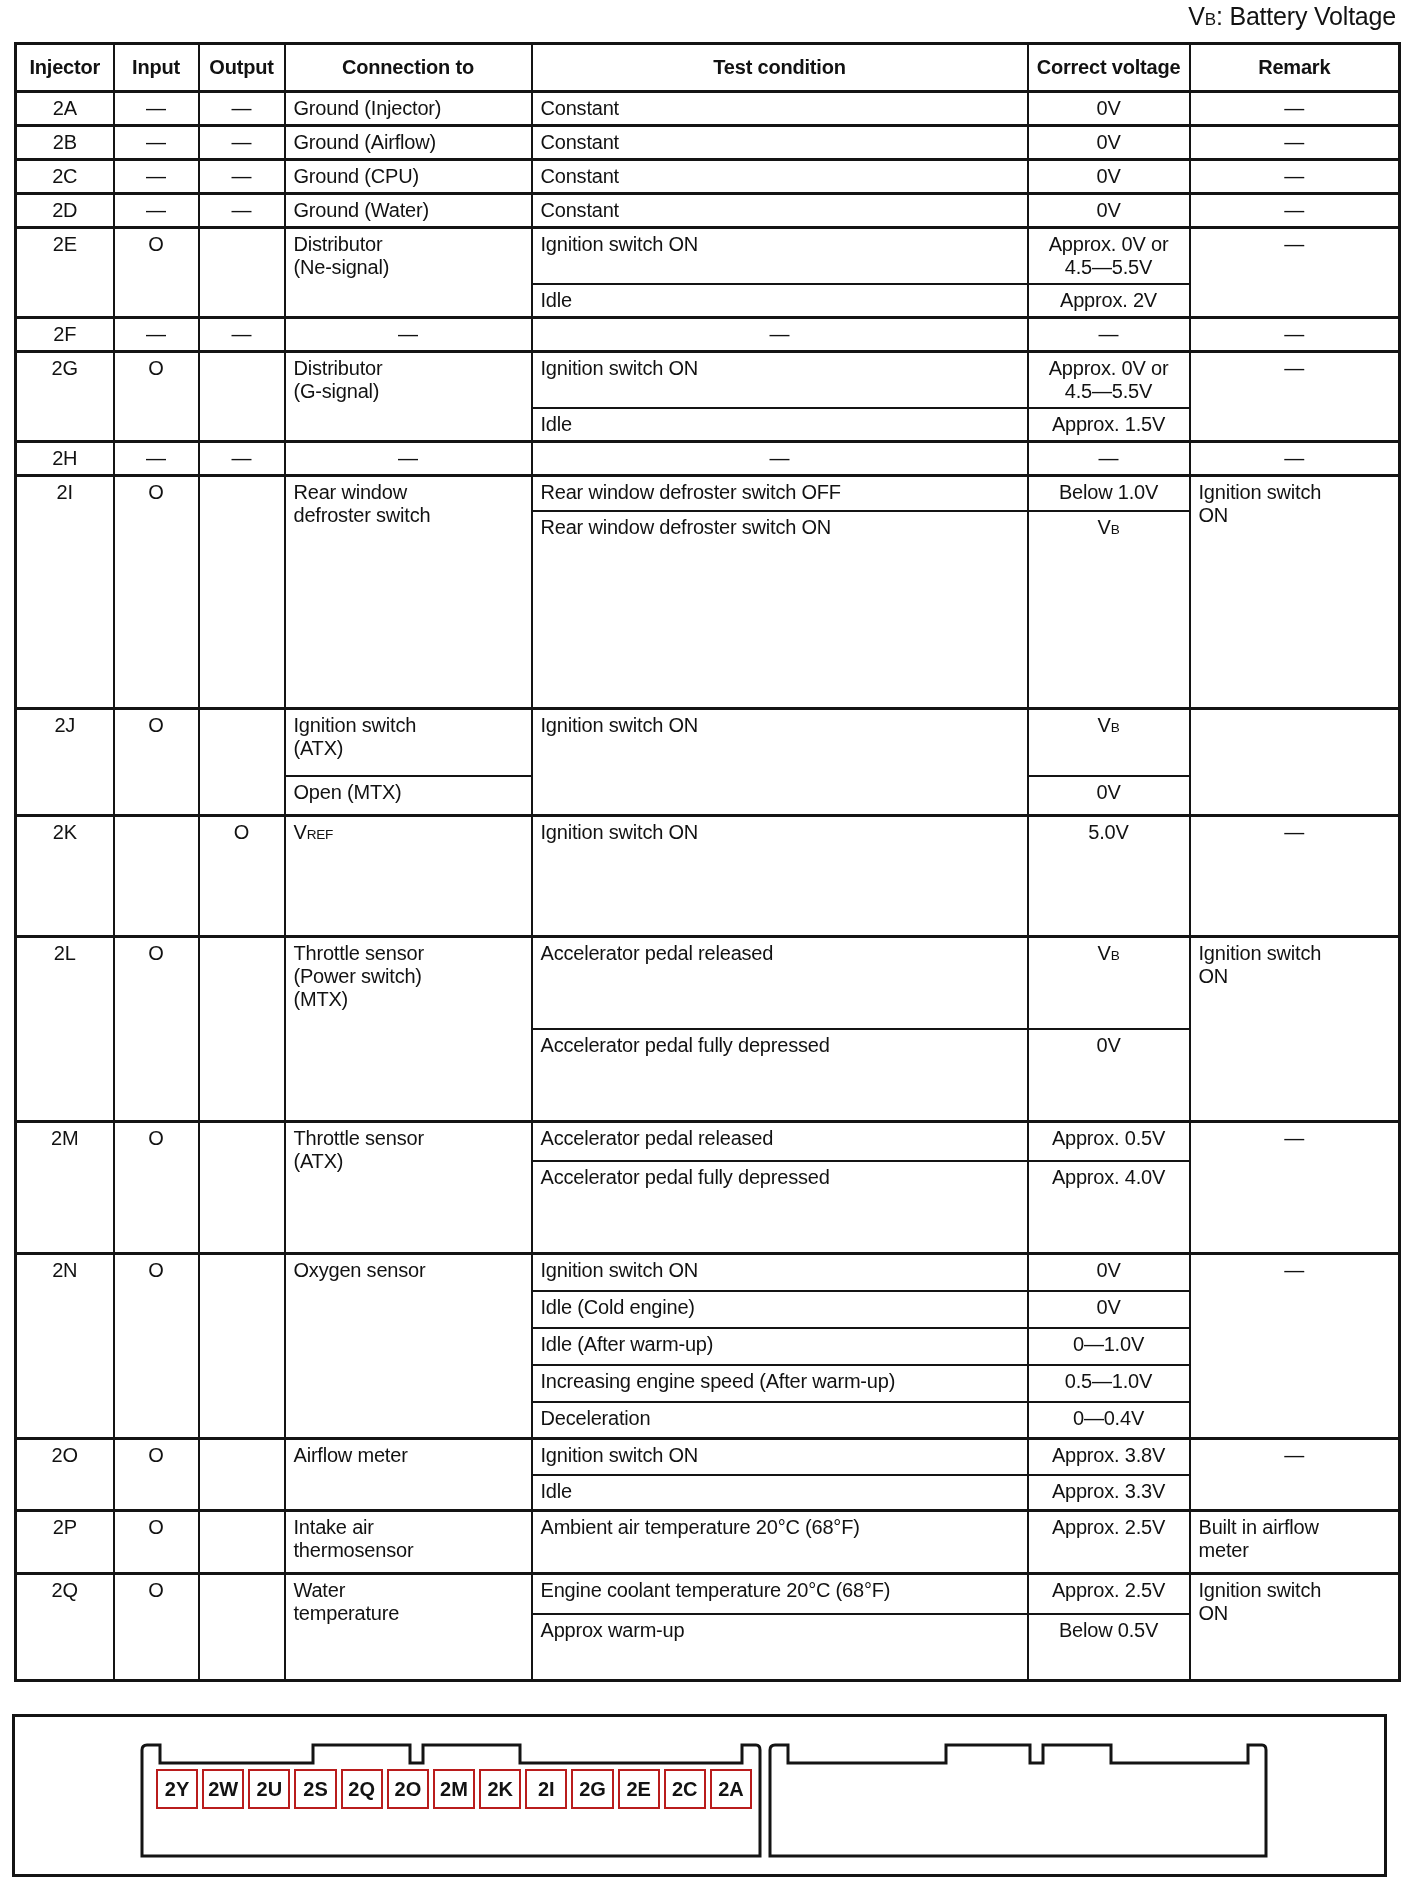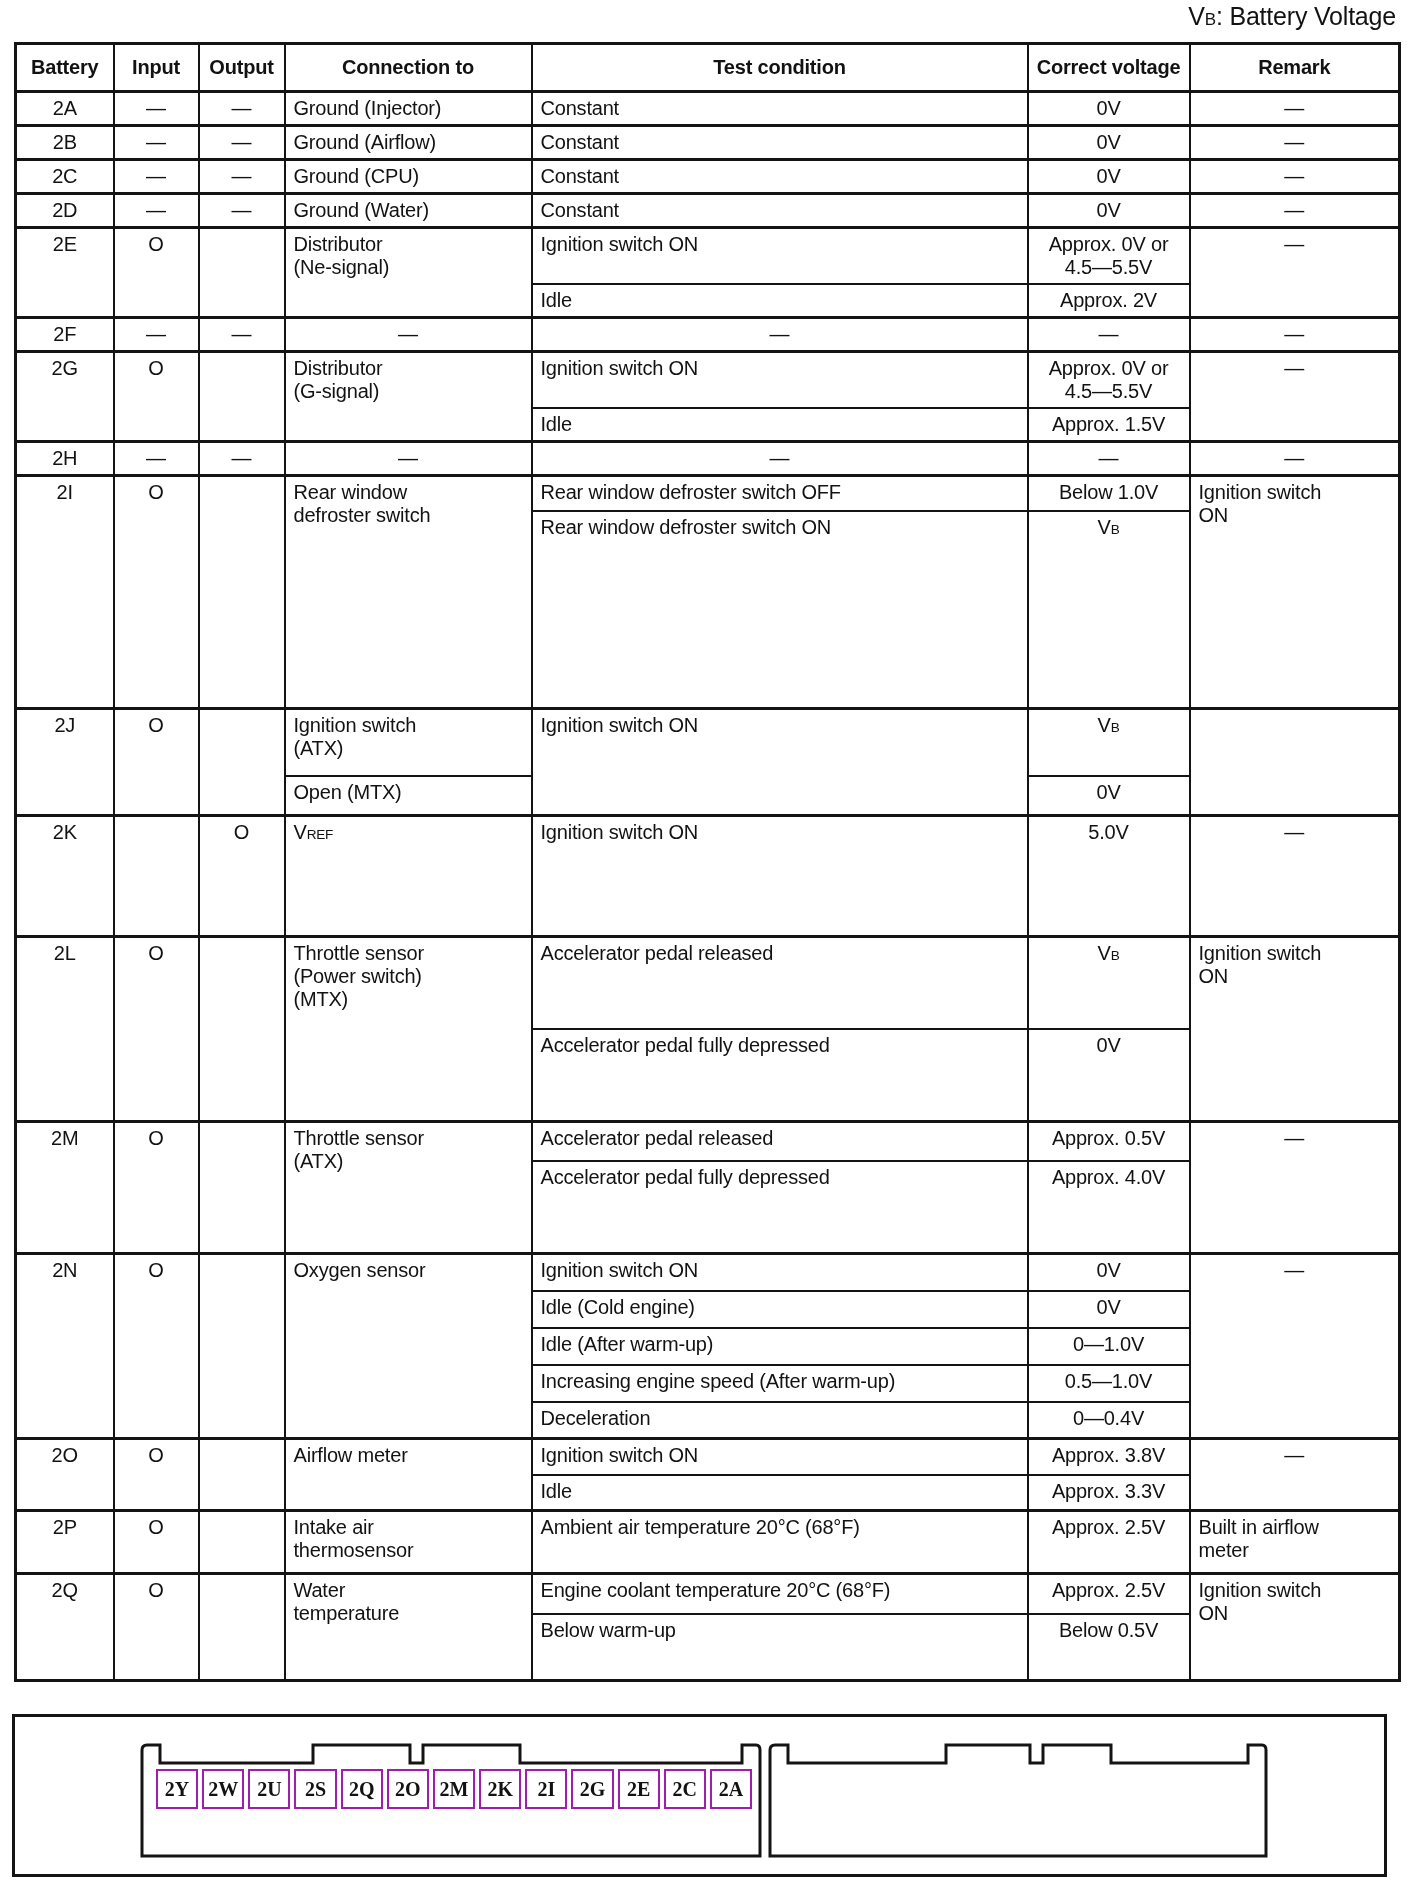--- a/index.html
+++ b/index.html
@@ -38,23 +38,23 @@
   td.test { padding-left:14px; }
   td.rmk { padding-left:12px; }
   
   .conn-box {
     position:absolute; left:12px; top:1714px; width:1369px; height:157px;
     border:3px solid #141414; background:#fff;
   }
   .housing { position:absolute; }
   .pins { position:absolute; display:flex; gap:4px; }
   .pins .pin {
-    flex:1; border:2px solid #a21caf; background:#fff;
+    flex:1; border:2px solid #b91c1c; background:#fff;
     display:flex; align-items:center; justify-content:center;
-    font-size:20px; font-weight:600; letter-spacing:0;font-family:Liberation Serif, serif;
+    font-size:20px; font-weight:600; letter-spacing:0;
   }
 </style>
 </head>
 <body>
 
 <div class="page">
 
   <div class="legend"><span>V</span><span class="sub">B</span><span>: Battery Voltage</span></div>
 
   <table class="spec">
@@ -63,21 +63,21 @@
         <col style="width:85px">
         <col style="width:86px">
       <col style="width:247px">
         <col style="width:496px">
         <col style="width:162px">
         <col style="width:210px">
     </colgroup>
 
     <tbody>
         <tr style="height:48px">
-      <th>Battery</th>
+      <th>Injector</th>
       <th>Input</th>
       <th>Output</th>
       <th>Connection to</th>
       <th>Test condition</th>
       <th>Correct voltage</th>
       <th>Remark</th>
     </tr>
 
     <tr class="grp" style="height:32px">
       <td class="cx">2A</td>
@@ -299,21 +299,21 @@
       <td class="cx" rowspan="2">O</td>
       <td class="cx" rowspan="2"></td>
       <td class="conn pre" rowspan="2">Water
 temperature</td>
       <td class="test">Engine coolant temperature 20°C (68°F)</td>
       <td class="cx">Approx. 2.5V</td>
       <td class="rmk pre" rowspan="2">Ignition switch
 ON</td>
     </tr>
     <tr style="height:67px">
-      <td class="test">Below warm-up</td>
+      <td class="test">Approx warm-up</td>
       <td class="cx">Below 0.5V</td>
     </tr>
   </tbody>
     </table>
 
   <div class="conn-box"></div>
 
   <svg class="housing" style="left:138px; top:1738px;" width="626" height="122" viewBox="0 0 626 122">
     <path d="M4,118 L4,12 Q4,7 9,7 L22,7 L22,25 L175,25 L175,7 L272,7 L272,25 L285,25 L285,7 L382,7 L382,25 L604,25 L604,7 L618,7 Q622,7 622,12 L622,118 Z" fill="none" stroke="#141414" stroke-width="3"></path>
   </svg>

